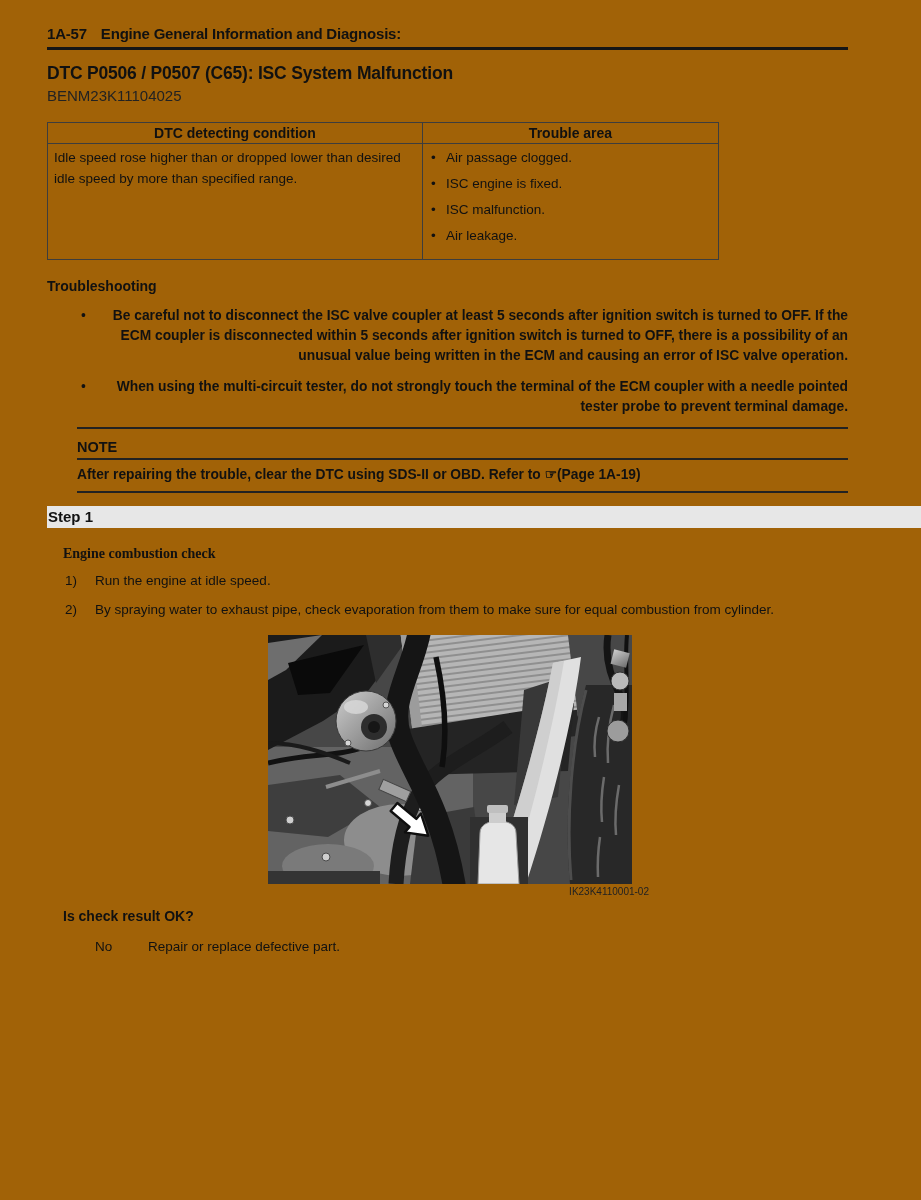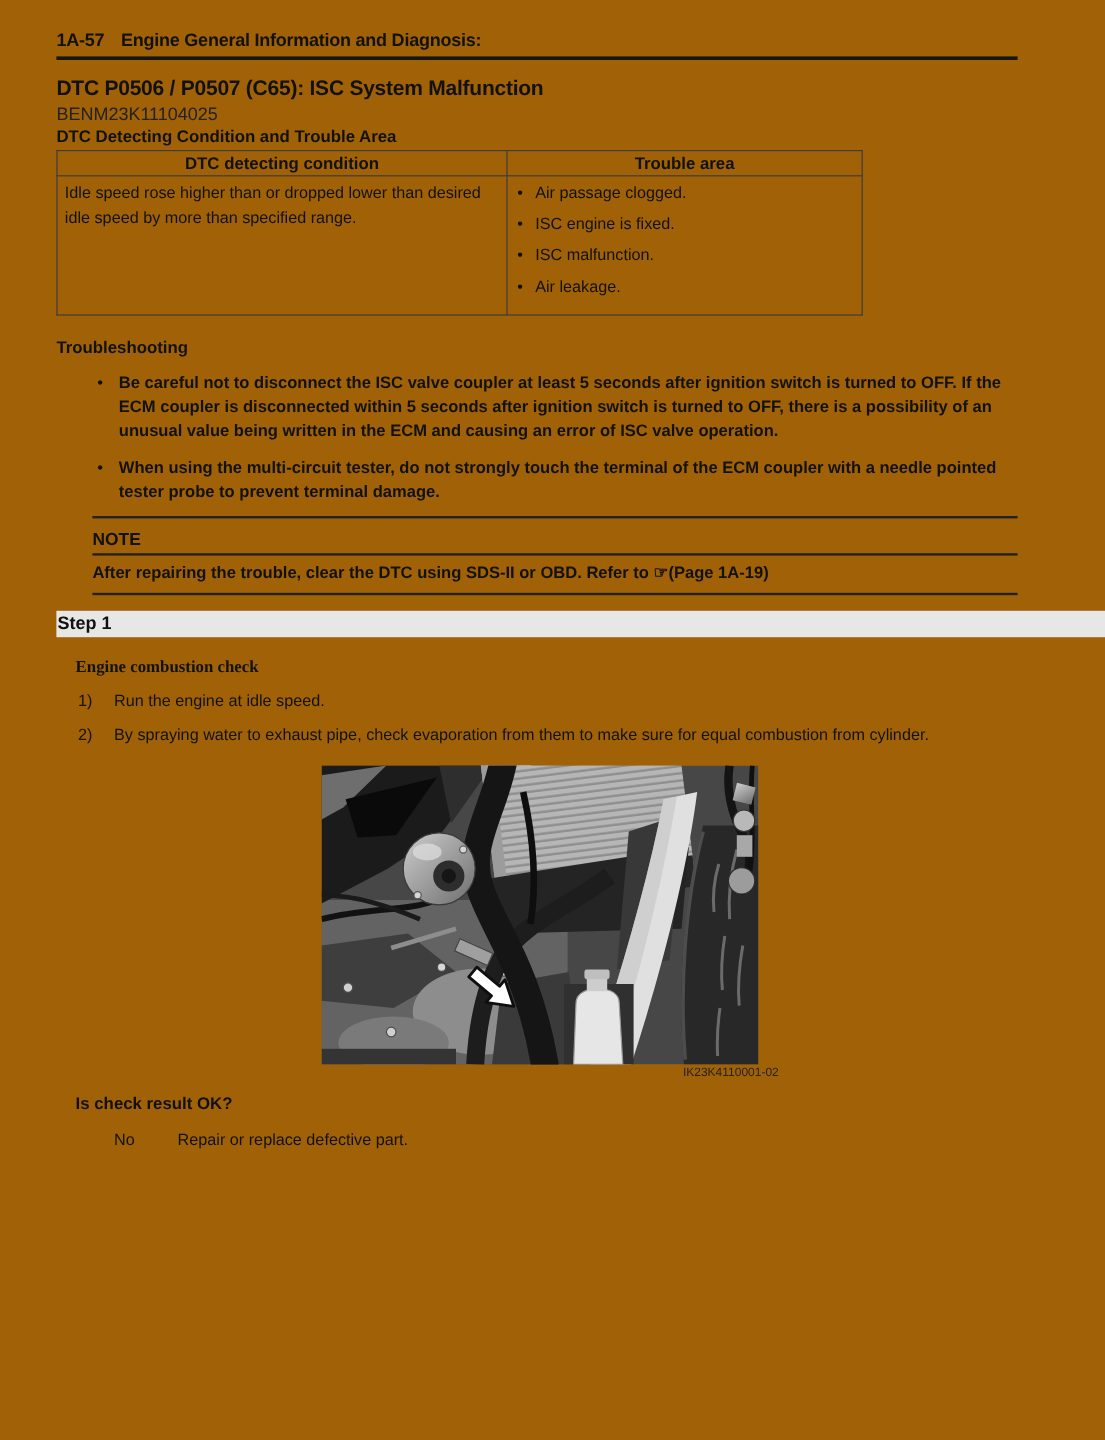--- a/index.html
+++ b/index.html
@@ -22,21 +22,21 @@
   .doc-header .page-ref { margin-right: 14px; }
   
   .dtc-title {
     font-size: 17.5px; font-weight: bold; letter-spacing: -0.2px;
     margin: 13px 0 0 0;
   }
   .doc-code { text-align: left; font-size: 15px; color: #222; margin-top: 3px; }
   .table-heading { font-size: 14px; font-weight: bold; margin-top: 1px; }
   
   table.dtc-table {
-    width: 672px; margin-top: 4px;
+    width: 672px; margin-top: 18px;
     border-collapse: collapse;
     font-size: 13.5px;
   }
   table.dtc-table th, table.dtc-table td { border: 1.5px solid #3d3d3d; }
   table.dtc-table th {
     font-size: 14px; font-weight: bold; text-align: center;
     padding: 2px 4px;
   }
   table.dtc-table td { vertical-align: top; padding: 3px 6px 6px 6px; }
   td.condition-cell { width: 375px; line-height: 21px; }
@@ -45,21 +45,21 @@
   ul.dot-list li::before { content: "•"; position: absolute; left: 2px; top: 0; }
   
   .ts-heading { font-size: 14px; font-weight: bold; margin-top: 18px; }
   .indent-block { margin-left: 30px; width: 771px; }
   .notice-block { margin-top: 12px; }
   .notice-label {
     font-size: 14.5px; font-weight: bold; font-style: italic;
     padding-bottom: 4px; border-bottom: 2.5px solid #222;
   }
   .notice-body { border-bottom: 2.5px solid #222; padding-bottom: 10px; }
-  ul.notice-list { list-style: none; margin: 8px 0 0 0; padding: 0; }
+  ul.notice-list { list-style: none; margin: 8px 0 0 0; padding: 0; text-align: right; }
   ul.notice-list li {
     position: relative; padding-left: 22px;
     font-weight: bold; font-size: 13.8px; line-height: 20px;
     margin-top: 11px;
   }
   ul.notice-list li::before { content: "•"; position: absolute; left: 4px; top: 0; font-weight: normal; }
   .note-label {
     font-size: 14.5px; font-weight: bold; margin-top: 10px;
     padding-bottom: 3px; border-bottom: 2.5px solid #222;
   }
@@ -94,21 +94,20 @@
 
 <div class="page">
 
   <div class="doc-header">
     <span class="page-ref">1A-57</span>
     <span>Engine General Information and Diagnosis:</span>
   </div>
 
   <h1 class="dtc-title">DTC P0506 / P0507 (C65): ISC System Malfunction</h1>
   <div class="doc-code">BENM23K11104025</div>
-  <div class="table-heading">DTC Detecting Condition and Trouble Area</div>
 
   <table class="dtc-table">
     <thead>
       <tr>
         <th>DTC detecting condition</th>
         <th>Trouble area</th>
       </tr>
     </thead>
     <tbody>
       <tr>

